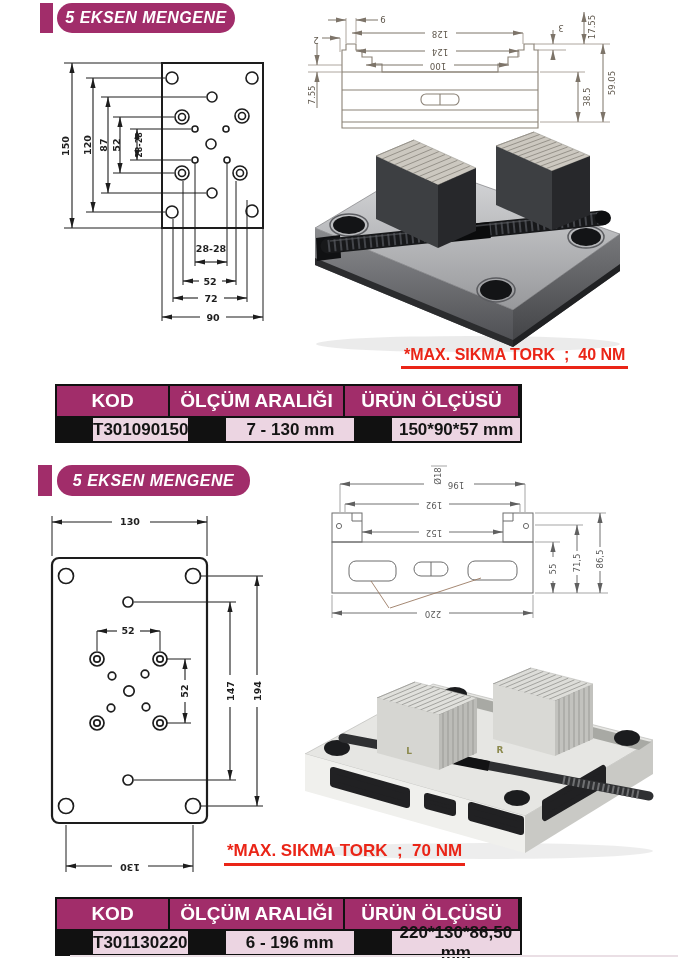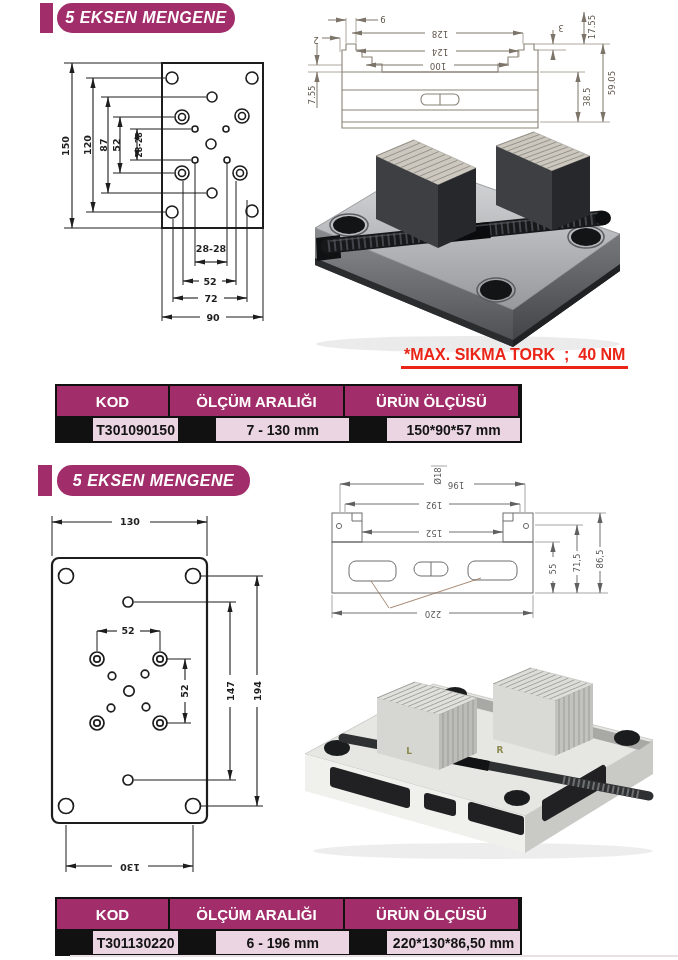--- a/index.html
+++ b/index.html
@@ -12,22 +12,22 @@
          justify-content:center;white-space:pre;border-radius:15px;}
   .note{color:#ea2517;font-weight:bold;font-size:16px;white-space:pre;
         border-bottom:3px solid #ea2517;padding:0 3px 2px 3px;}
   .spec-table{width:463px;background:#111;border:2px solid #111;
               display:flex;flex-direction:column;}
   .tr{display:flex;}
   .tr + .tr .td{border-top:2px solid #111;}
   .td{display:flex;align-items:center;justify-content:center;font-weight:bold;}
   .td + .td{border-left:2px solid #111;}
   .c1{width:111px;} .c2{width:173px;} .c3{width:173px;text-align:center;}
-  .th .td{background:#a12d6a;color:#fff;height:30px;font-size:15px;}
-  .dr .td{background:#ecd5e2;color:#141414;height:23px;font-size:14px;margin-left:36px;}
+  .th .td{background:#a12d6a;color:#fff;height:30px;font-size:19px;}
+  .dr .td{background:#ecd5e2;color:#141414;height:23px;font-size:17px;margin-left:36px;}
   .divider{background:#eadfe5;}
   
   text{font-family:"DejaVu Sans",sans-serif;text-anchor:middle;dominant-baseline:middle;}
   .dt{font-size:9.5px;font-weight:600;fill:#1f1f1f;}
   .dts{font-size:8px;font-weight:600;fill:#1f1f1f;}
   .dtl{font-size:8.5px;fill:#5f574c;}
   .dtg{font-size:8.5px;fill:#5a5a5a;}
   .jl{font-size:9px;fill:#8c8a4e;font-weight:bold;}
 </style>
 </head>
@@ -416,20 +416,21 @@
     <g>
       <polygon points="200,46 238,30 300,46 262,63" fill="#dddDD9" stroke="#b0b0ac" stroke-width=".5"></polygon>
       <path d="M200,46 l38,-16 M206.2,47.7 l38,-16 M212.4,49.4 l38,-16 M218.6,51.1 l38,-16 M224.8,52.8 l38,-16 M231,54.5 l38,-16 M237.2,56.2 l38,-16 M243.4,57.9 l38,-16 M249.6,59.6 l38,-16 M255.8,61.3 l38,-16 M262,63 l38,-16" stroke="#a3a39f" stroke-width="1" fill="none"></path>
       <polygon points="200,46 262,63 262,118 200,101" fill="#d9d9d5"></polygon>
       <polygon points="262,63 300,46 300,101 262,118" fill="#c2c2be"></polygon>
       <path d="M266,61 v55 M271,59 v55 M276,57 v55 M281,54 v55 M286,52 v55 M291,50 v55 M296,48 v55" stroke="#9a9a96" stroke-width="1" fill="none"></path>
       <text class="jl" x="207" y="112">R</text>
     </g>
   </svg>
 
+  <div class="abs note" style="left:224px;top:841px;font-size:17px;">*MAX. SIKMA TORK  ;  70 NM</div>
 
   <div class="abs spec-table" style="left:55px;top:897px;">
     <div class="tr th">
       <div class="td c1">KOD</div>
       <div class="td c2">ÖLÇÜM ARALIĞI</div>
       <div class="td c3">ÜRÜN ÖLÇÜSÜ</div>
     </div>
     <div class="tr dr">
       <div class="td c1">T301130220</div>
       <div class="td c2">6 - 196 mm</div>

